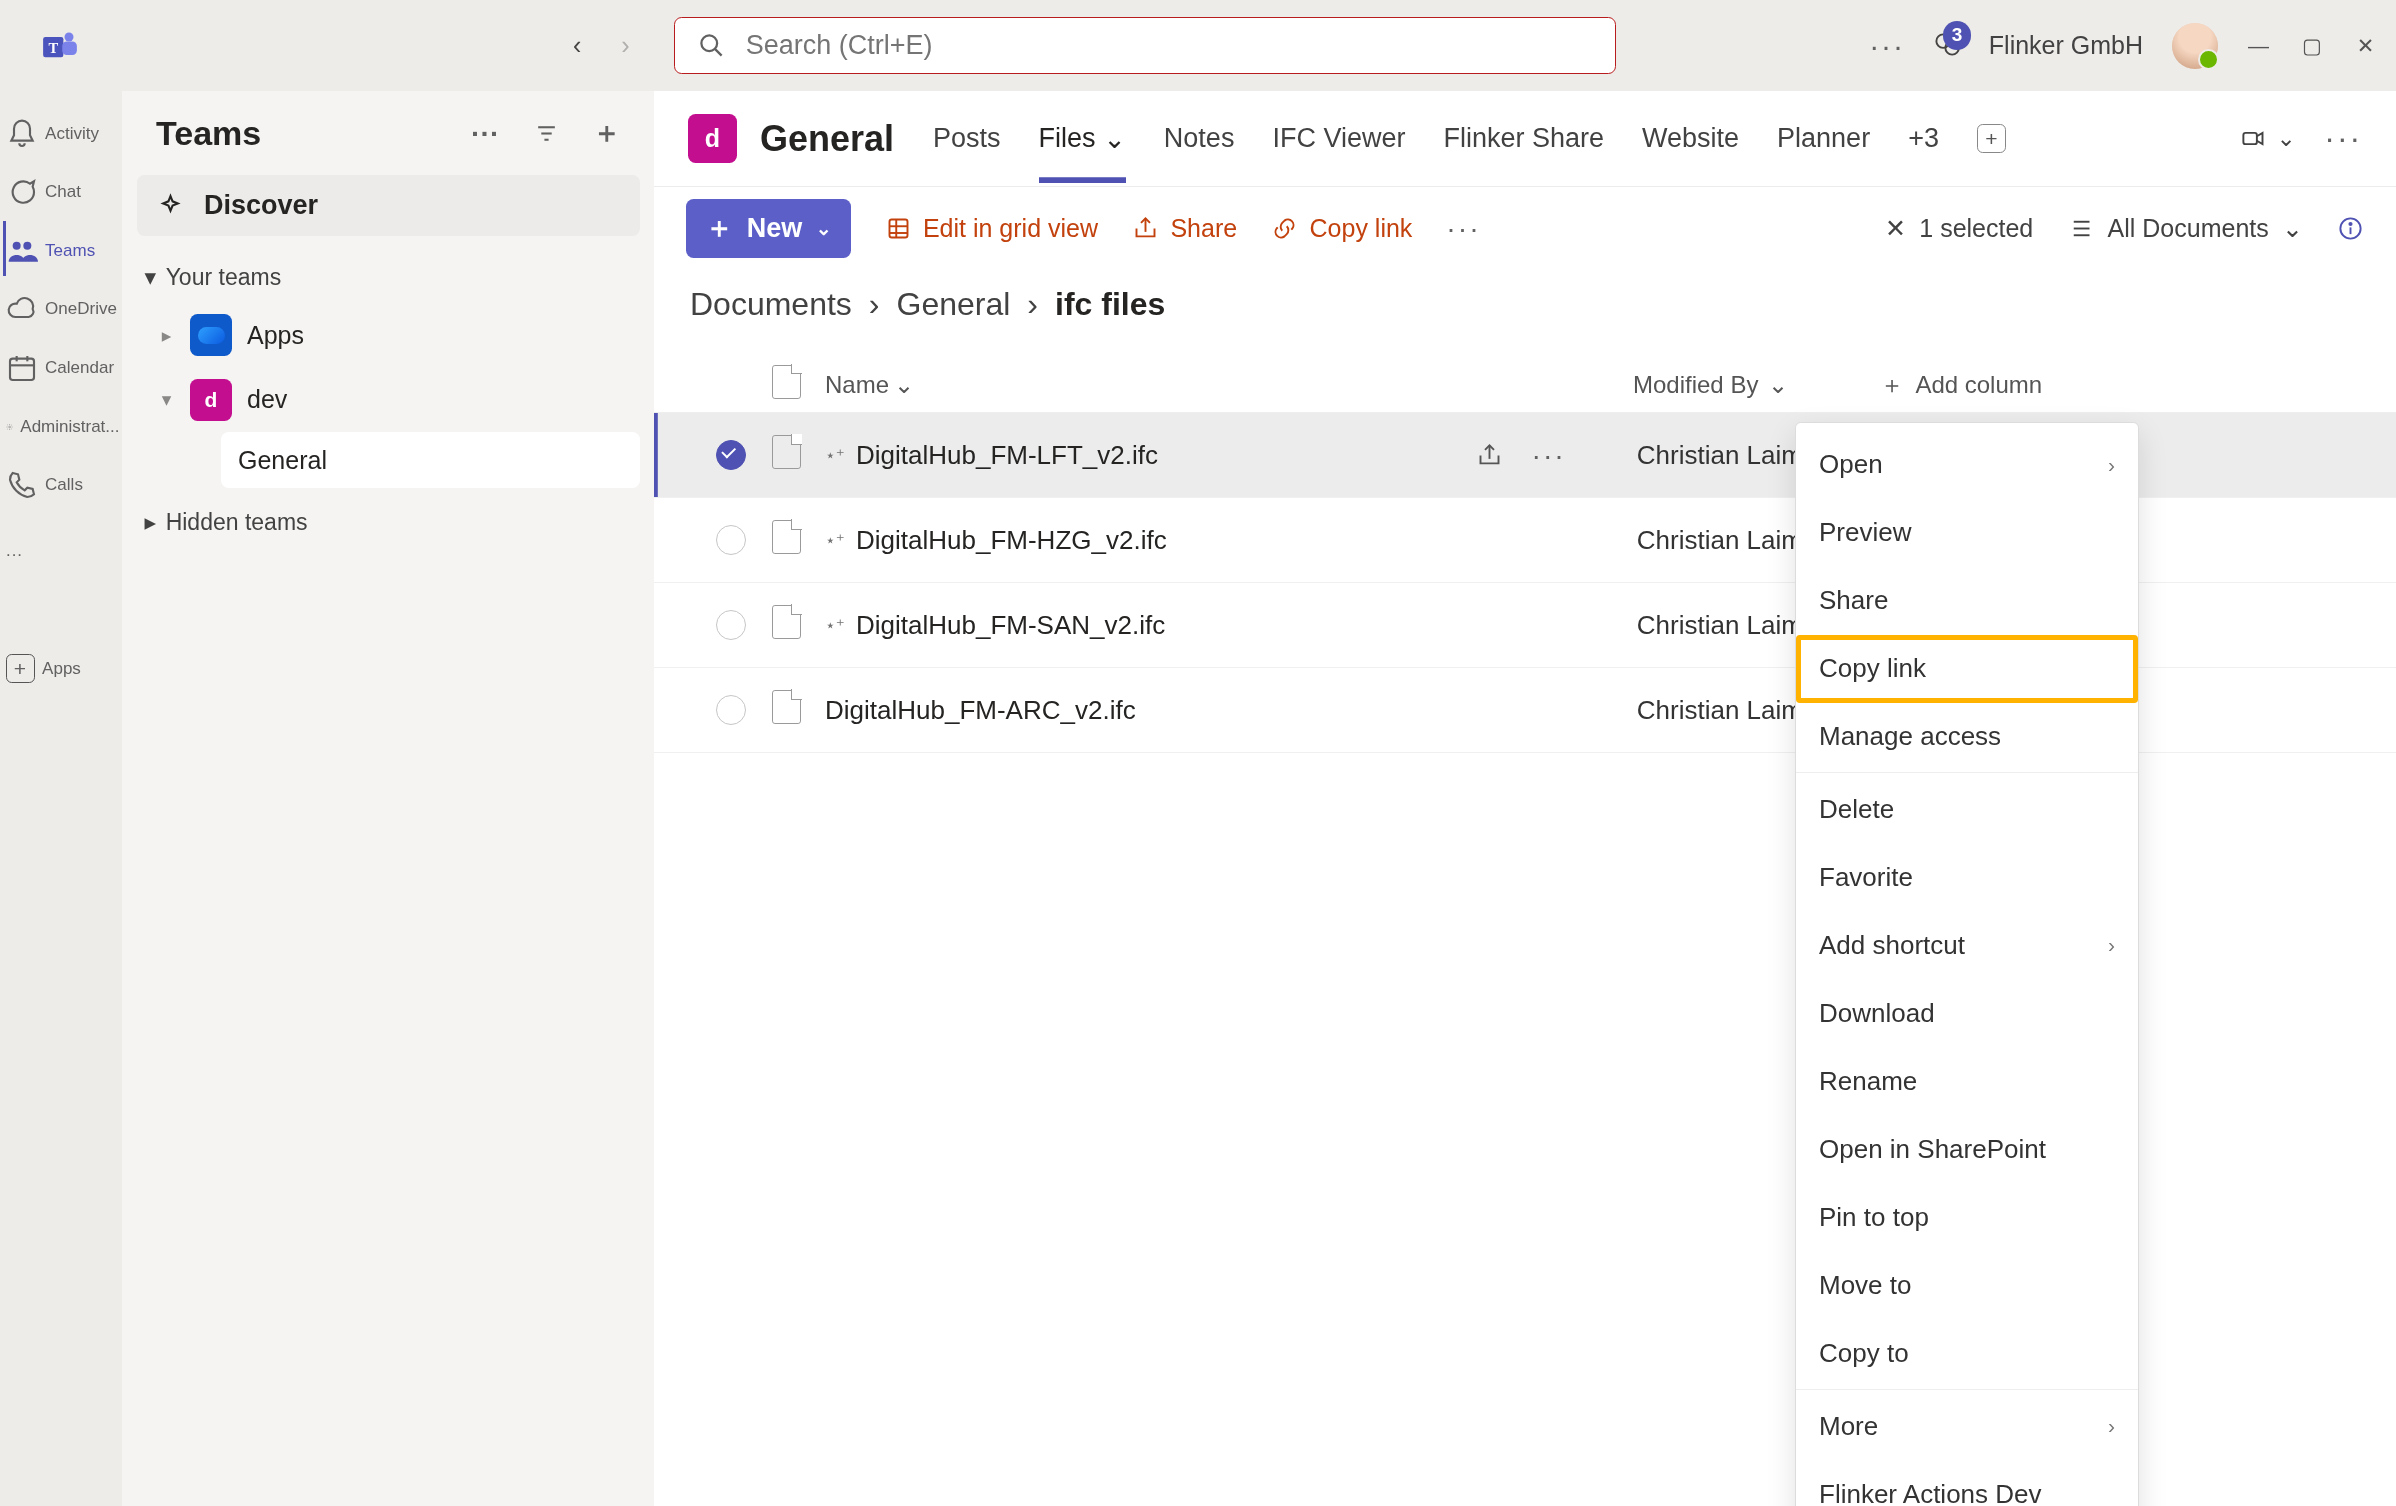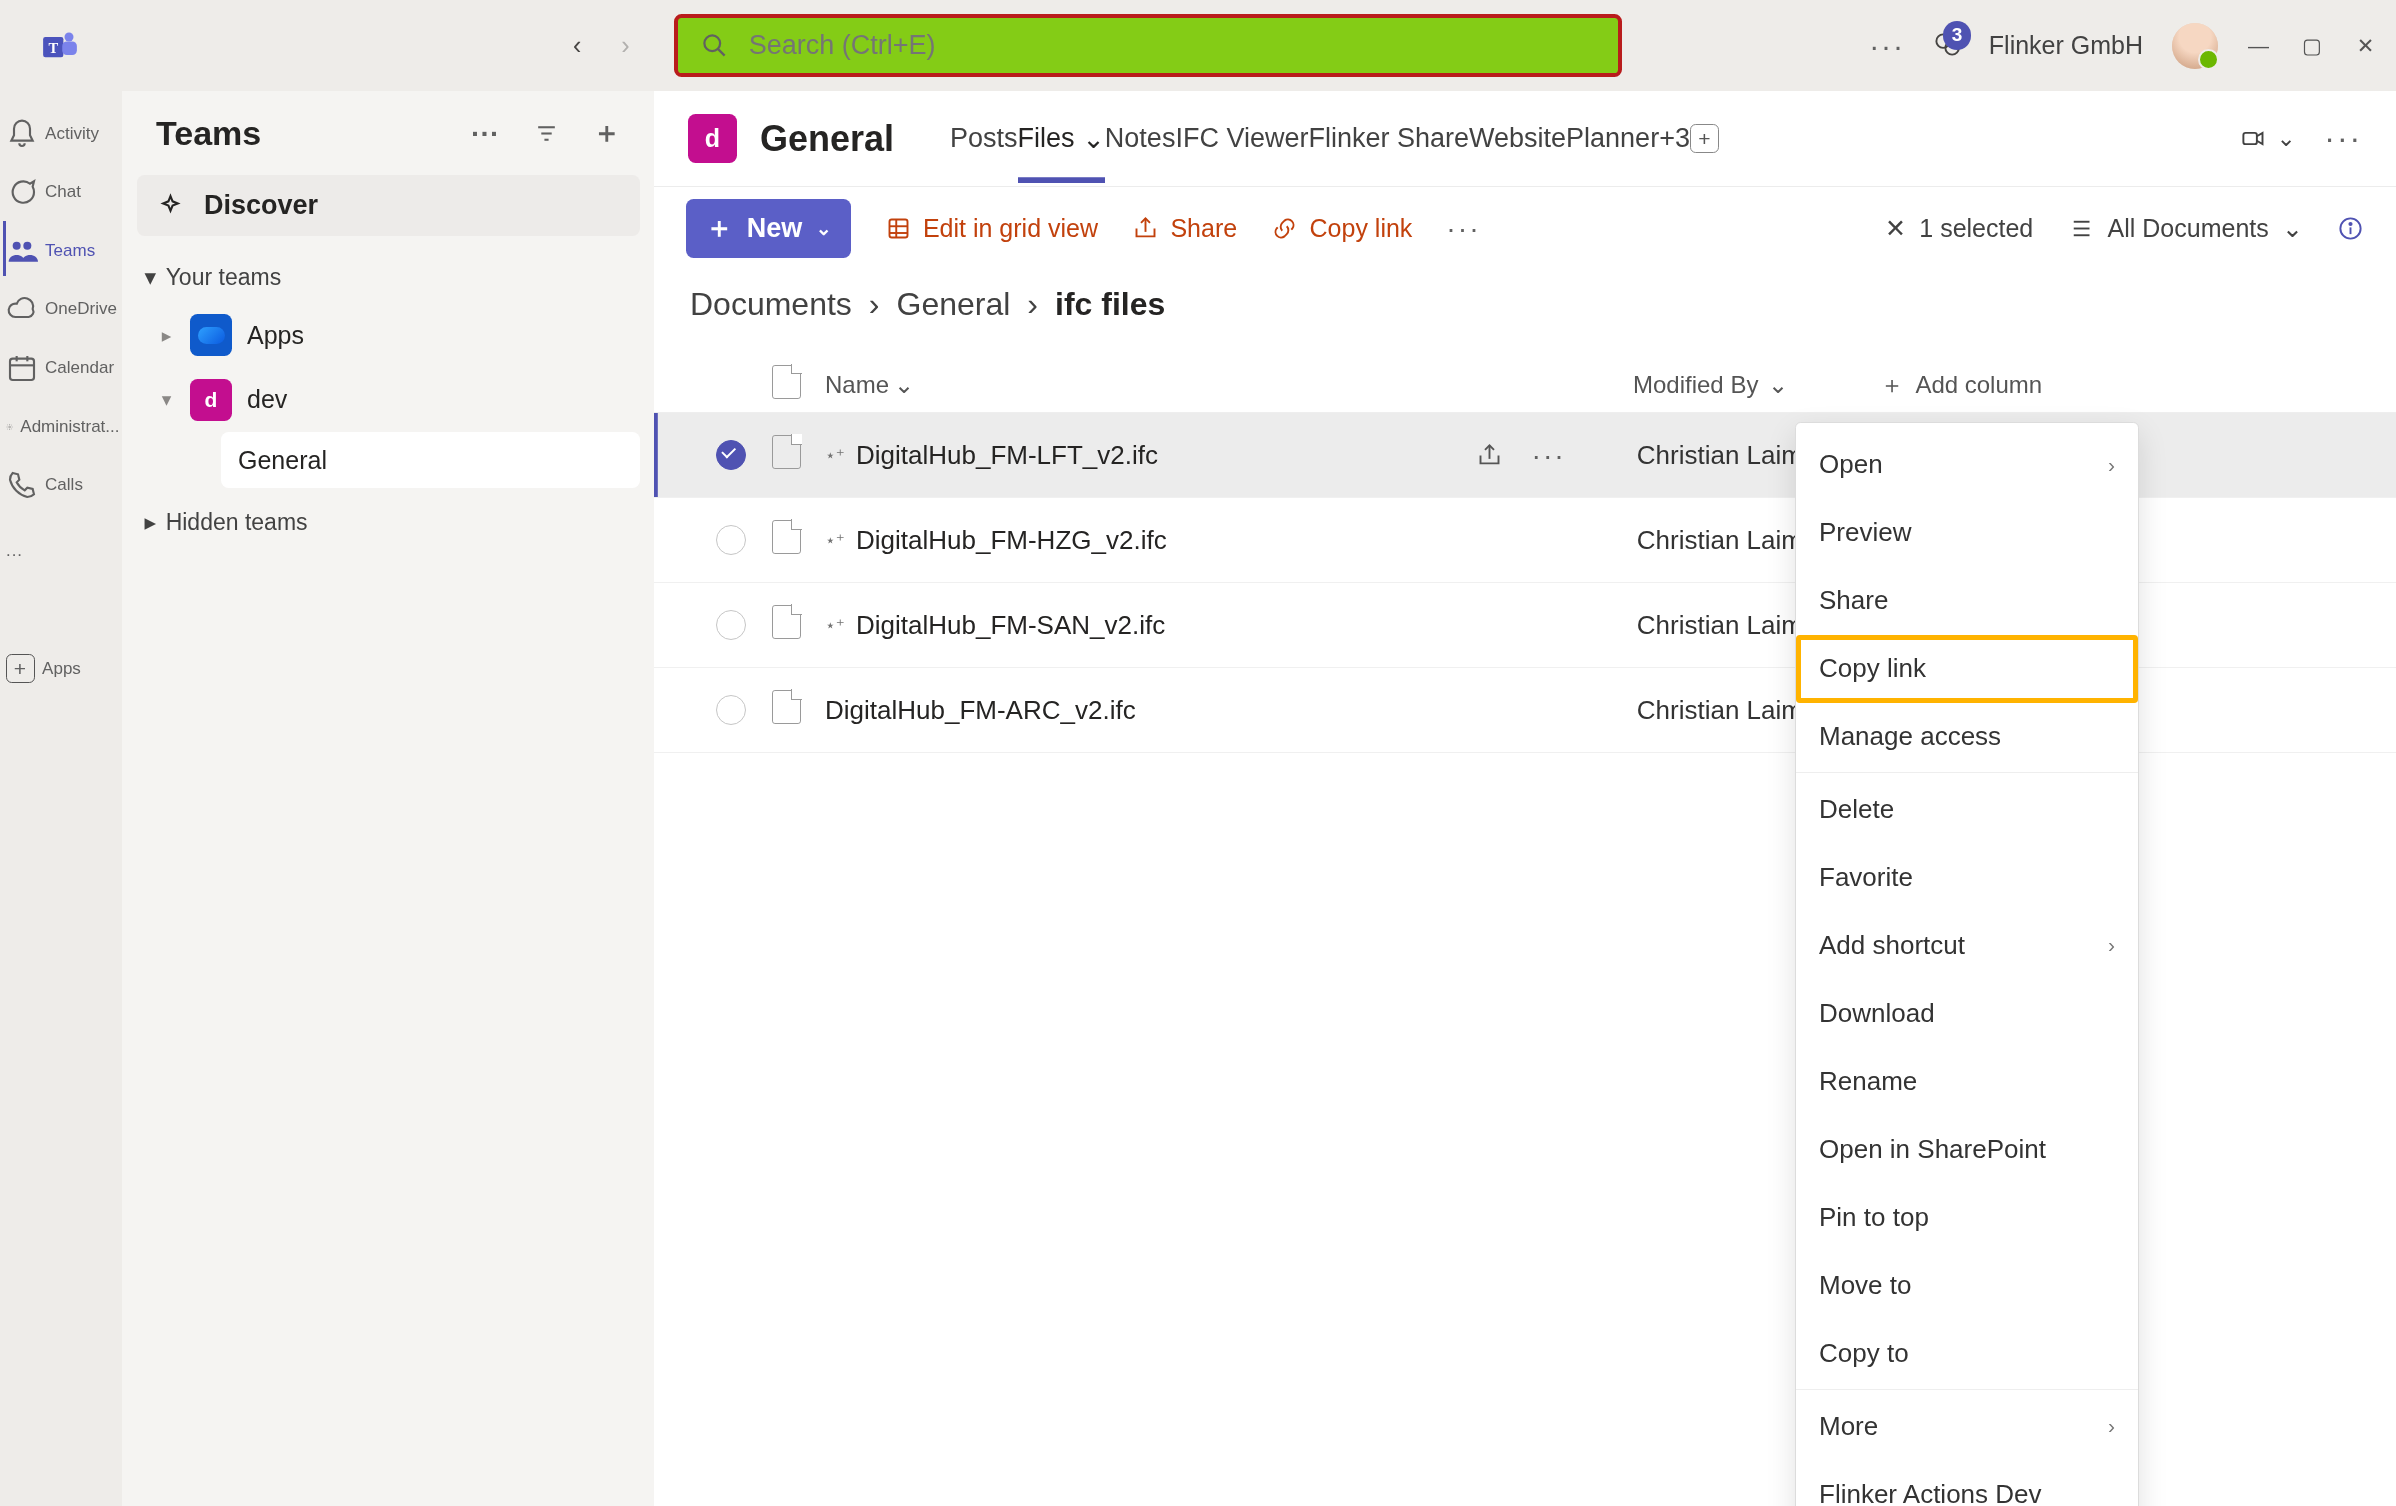--- a/index.html
+++ b/index.html
@@ -10,22 +10,22 @@
   
   .titlebar {
     height: 91px; display: flex; align-items: center; padding: 0 19px;
     background: #eeece9; border-bottom: 1px solid #e1e0de;
   }
   .titlebar .logo { width: 36px; height: 36px; margin-left: 23px; }
   .titlebar .nav-arrows { display:flex; gap:40px; margin-left:495px;}
   .titlebar .nav-arrows .arrow { color:#484644; font-size:25px; }
   .titlebar .nav-arrows .arrow.disabled { color:#b2b0ae; }
   .searchbox {
-    margin-left:44px; width:894px; height:55px; background:#84cc16;
-    border:4px solid #b91c1c; border-radius:7.6px; display:flex; align-items:center;
+    margin-left:44px; width:894px; height:55px; background:#ffffff;
+    border:1px solid #b91c1c; border-radius:7.6px; display:flex; align-items:center;
     padding:0 23px; gap:19px;
   }
   .searchbox svg { color:#616161; flex-shrink:0; }
   .searchbox input {
     border:none; outline:none; width:100%; font-size:27px; color:#616161;
     background:transparent;
   }
   .titlebar .right { margin-left:auto; display:flex; align-items:center; gap:28.5px; }
   .titlebar .dots { font-size:30px; color:#616161; letter-spacing:1.9px; }
   .notif-wrap { position:relative; }
@@ -95,21 +95,21 @@
   }
   .channel-header {
     height:95px; border-bottom:1px solid #ececec; display:flex; align-items:center;
     padding:0 34px; gap:23px;
   }
   .channel-header .team-sq {
     width:49px; height:49px; background:#c30e8f; border-radius:7.6px; color:#fff;
     display:flex; align-items:center; justify-content:center; font-size:25px; font-weight:600;
   }
   .channel-header .chname { font-size:36px; font-weight:700; }
-  .channel-tabs { display:flex; margin-left:33px; align-items:center;}
+  .channel-tabs { display:flex; gap:38px; margin-left:16px; align-items:center;}
   .channel-tabs .tab { font-size:27px; color:#424242; padding-bottom:28.5px; margin-top:28.5px;
     display:flex; align-items:center; gap:7.6px;}
   .channel-tabs .tab.active { color:#252423; font-weight:400;
     box-shadow: inset 0 -5.7px 0 #4f52b2;}
   .channel-header .right { margin-left:auto; display:flex; align-items:center; gap:28.5px;}
   .video-ic { display:flex; align-items:center; gap:9.5px; color:#424242; font-size:23px;}
   .dots3 { font-size:32px; color:#616161; letter-spacing:1.9px;}
   
   .toolbar {
     height:82px; display:flex; align-items:center; padding:0 32px; gap:34px;

